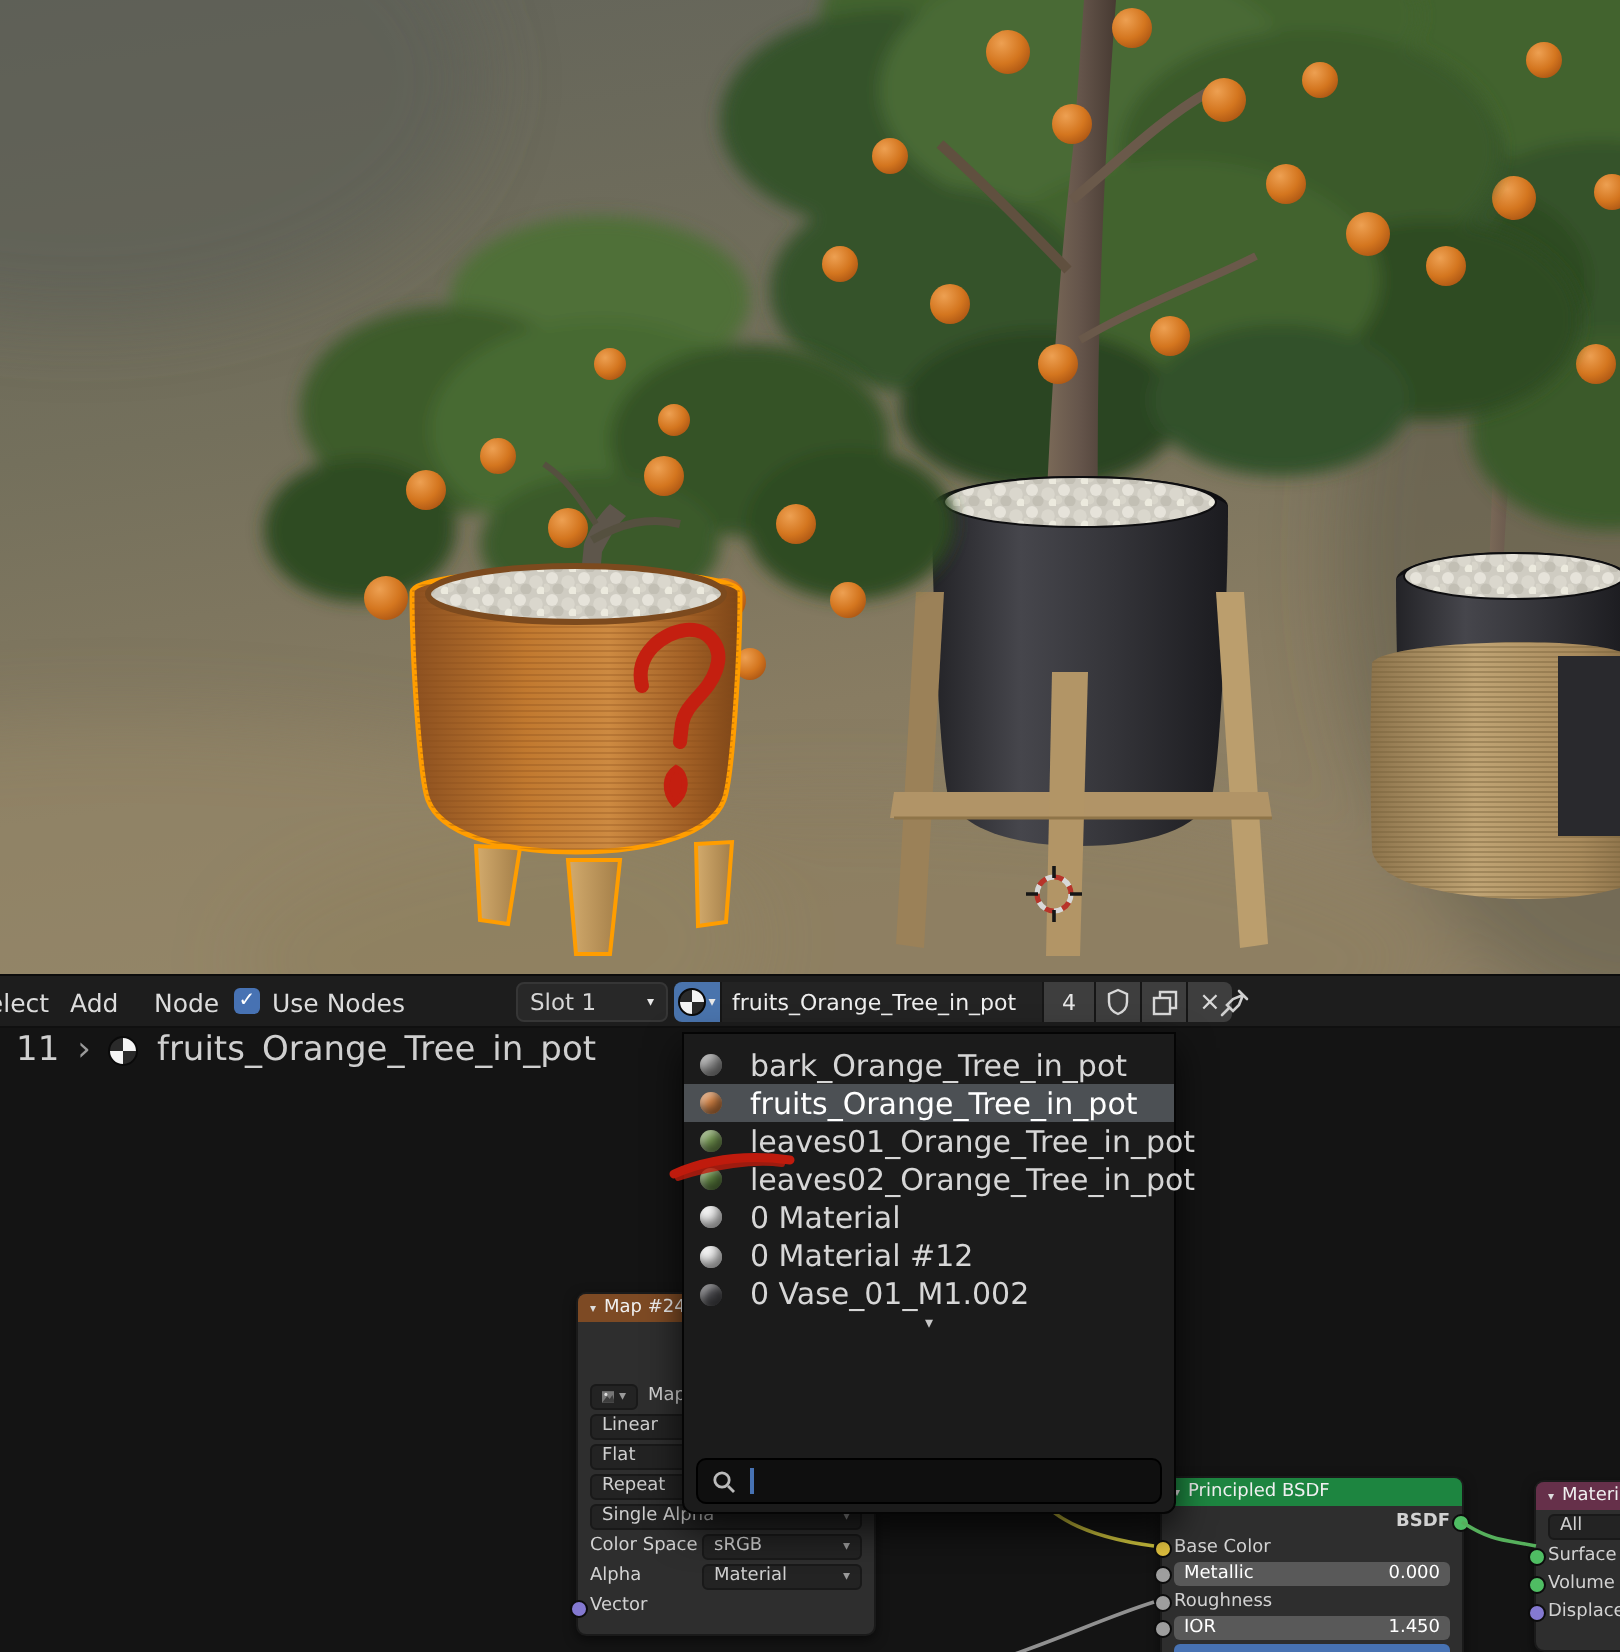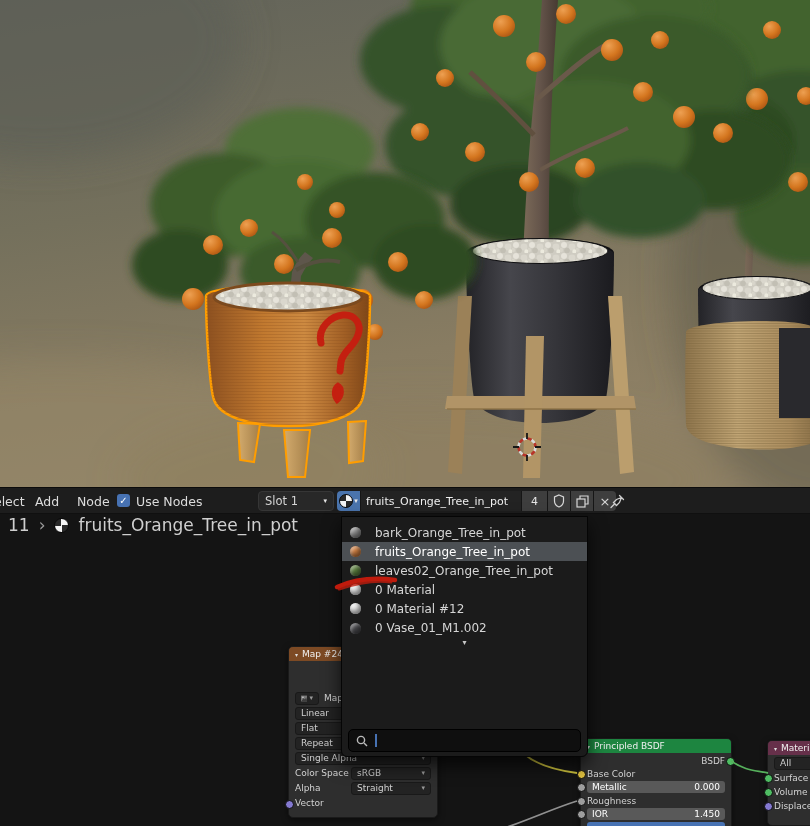--- a/index.html
+++ b/index.html
@@ -44,30 +44,30 @@
   .nrow{height:12px;display:flex;align-items:center;padding:0 6px;position:relative;margin:4px 0;}
   .nbtn{background:#232323;border:1px solid #191919;border-radius:3px;height:13px;display:flex;
         align-items:center;justify-content:space-between;padding:0 5px;color:#cfcfcf;flex:1;
         box-sizing:border-box;white-space:nowrap;overflow:hidden;}
   .nbtn .tiny-arrow{color:#9a9a9a;font-size:7px}
   .slider{background:#595959;border-radius:3px;height:12px;display:flex;justify-content:space-between;
           align-items:center;padding:0 5px;color:#fff;flex:1;}
   .sock{position:absolute;width:7px;height:7px;border-radius:50%;border:1px solid #0c0c0c;top:3px;}
   .sock.l{left:-4px}.sock.r{right:-4px}
   .y{background:#e0c13f}.gy{background:#9e9e9e}.gr{background:#4fbd63}.pu{background:#8479d1}
-  .rlabel{margin-left:auto;}
+  .rlabel{margin-left:auto;font-weight:bold;}
   #wires{position:absolute;left:0;top:514px;width:810px;height:312px;z-index:3;pointer-events:none;}
 
   
   #dd-panel{left:341px;top:516px;width:247px;height:241px;background:#1b1b1b;
             border:1px solid #050505;border-radius:0 0 6px 6px;box-sizing:border-box;z-index:30;
             box-shadow:0 8px 18px rgba(0,0,0,.7);}
   #dd-list{padding-top:6px;}
   .dd-item{height:19.1px;display:flex;align-items:center;padding-left:8px;color:#d6d6d6;
-           font-size:12px;white-space:nowrap;}
+           font-size:15px;white-space:nowrap;}
   .dd-item.selected{background:#4c5054;color:#fff;}
   .dd-item.indent .dd-label{margin-left:8px;}
   .sphere{width:11px;height:11px;border-radius:50%;flex:0 0 11px;
           box-shadow:inset -2px -3px 4px rgba(0,0,0,.5), inset 2px 2px 3px rgba(255,255,255,.4);}
   .dd-label{margin-left:14px;}
   #dd-more{height:12px;text-align:center;color:#c8c8c8;font-size:8px;line-height:10px;}
   #dd-search{position:absolute;left:6px;right:6px;bottom:4px;height:23px;background:#0f0f0f;
              border:1px solid #000;border-radius:5px;display:flex;align-items:center;gap:7px;
              padding:0 7px;box-sizing:border-box;}
   #caret{width:2px;height:13px;background:#4772b3;}
@@ -363,21 +363,21 @@
     <div class="nrow" style="margin:3px 0">
       <span>Color Space</span>
       <span class="nbtn" style="flex:0 0 80px;margin-left:auto">
           <span>sRGB</span>
           <span class="tiny-arrow">▾</span>
         </span>
     </div>
     <div class="nrow" style="margin:3px 0">
       <span>Alpha</span>
       <span class="nbtn" style="flex:0 0 80px;margin-left:auto">
-          <span>Straight</span>
+          <span>Material</span>
           <span class="tiny-arrow">▾</span>
         </span>
     </div>
     <div class="nrow" style="margin:3px 0">
       <span class="sock pu l"></span>
       <span>Vector</span>
     </div>
   </div>
 
   <div class="node" style="left:580px;top:224px;width:152px;height:100px;border-radius:5px 5px 0 0">
@@ -449,20 +449,24 @@
 
 <div class="abs" id="dd-panel">
   <div id="dd-list">
     <div class="dd-item">
         <span class="sphere" style="background-color: rgb(143, 143, 143);"></span>
         <span class="dd-label">bark_Orange_Tree_in_pot</span>
       </div>
     <div class="dd-item selected">
         <span class="sphere" style="background-color: rgb(207, 127, 66);"></span>
         <span class="dd-label">fruits_Orange_Tree_in_pot</span>
+      </div>
+    <div class="dd-item">
+        <span class="sphere" style="background-color: rgb(113, 147, 79);"></span>
+        <span class="dd-label">leaves01_Orange_Tree_in_pot</span>
       </div>
     <div class="dd-item">
         <span class="sphere" style="background-color: rgb(93, 129, 64);"></span>
         <span class="dd-label">leaves02_Orange_Tree_in_pot</span>
       </div>
     <div class="dd-item">
         <span class="sphere" style="background-color: rgb(236, 236, 236);"></span>
         <span class="dd-label">0 Material</span>
       </div>
     <div class="dd-item">

